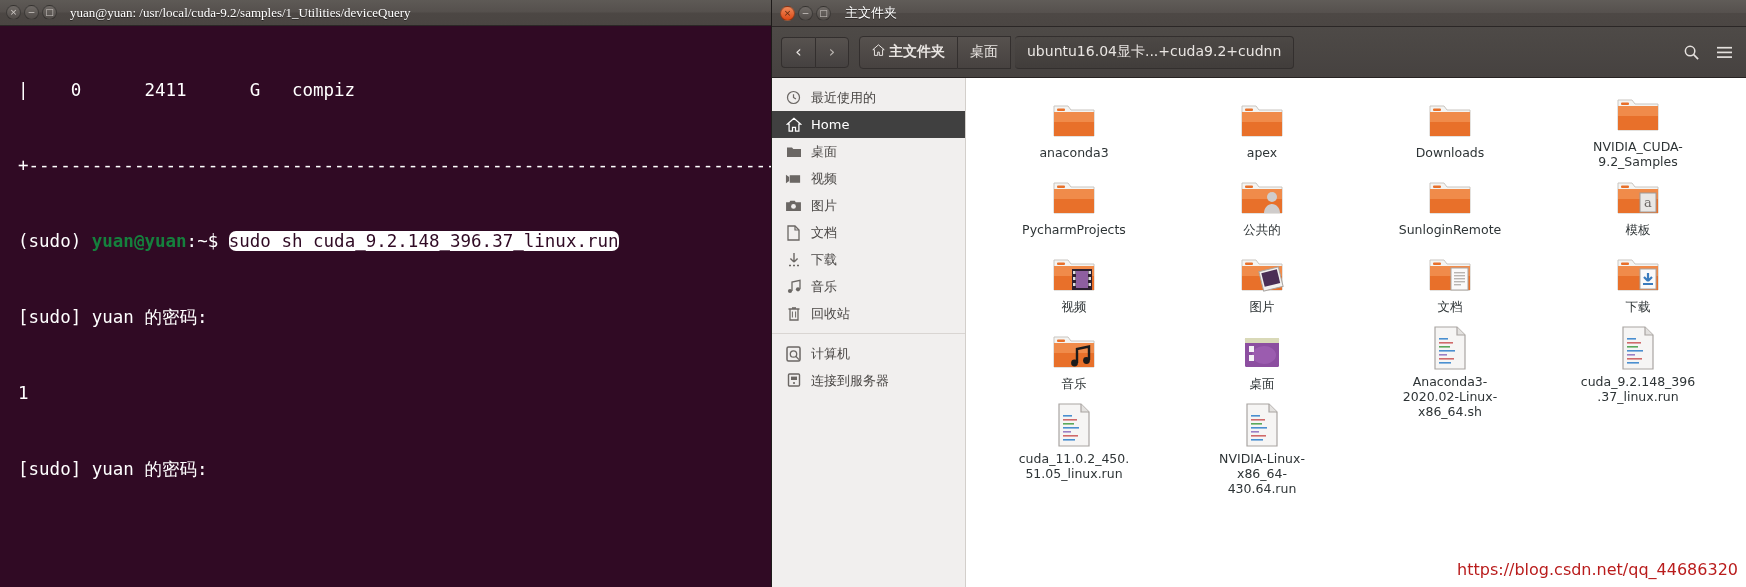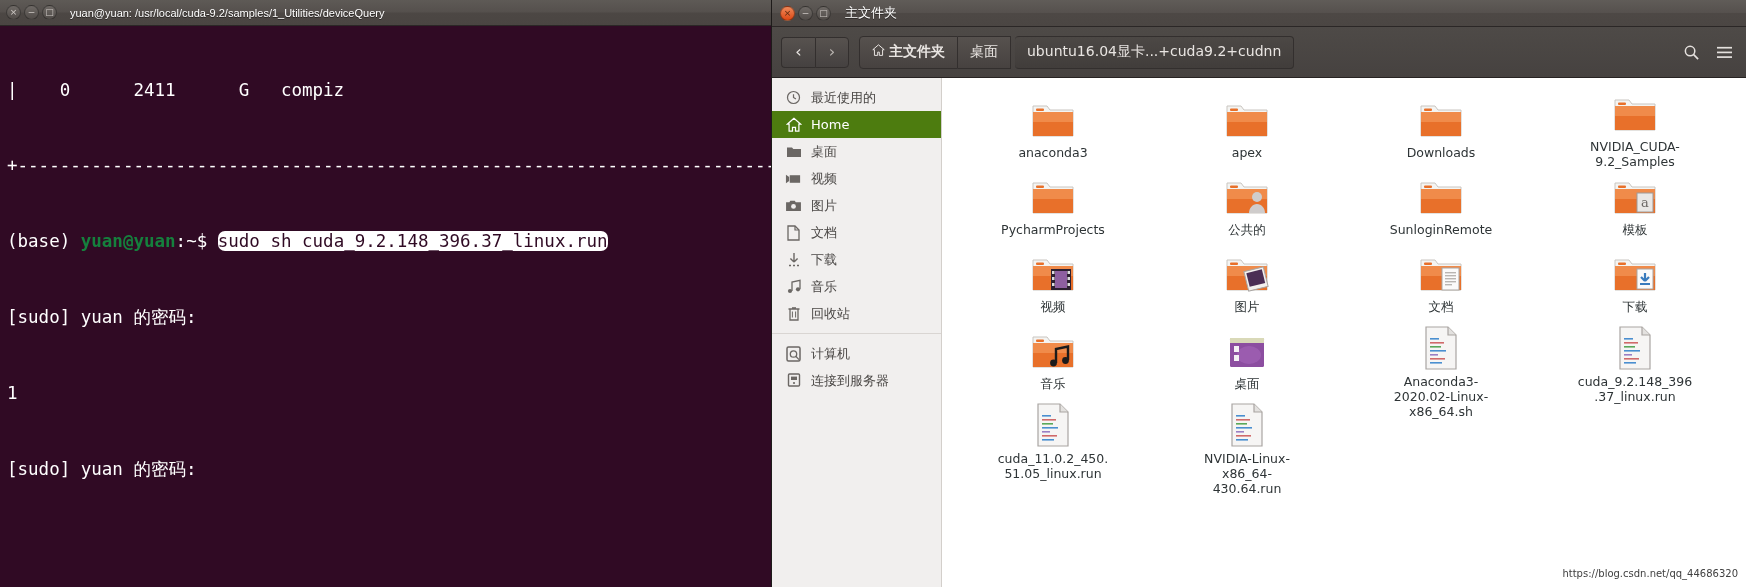--- a/index.html
+++ b/index.html
@@ -29,36 +29,36 @@
     width: 15px; height: 15px; border-radius: 50%;
     margin-right: 3px;
     display: flex; align-items: center; justify-content: center;
     font-size: 9px; line-height: 1;
     color: #3a3533;
     border: 1px solid rgba(0,0,0,.35);
   }
   .win-ctl.grey { background: linear-gradient(to bottom,#6f6a66,#504b48); color:#cfcac6; }
   .win-ctl.orange { background: linear-gradient(to bottom,#f0895a,#dd4814); color:#5a2a10; }
   #terminal-title {
-    color: #ffffff; font-size: 11px;
-    font-family: Liberation Sans, sans-serif;
+    color: #ffffff; font-size: 13px;
+    font-family: Liberation Serif, serif;
     margin-left: 10px; font-weight: 400;
     text-shadow: 0 1px 0 rgba(0,0,0,.5);
     white-space: nowrap;
   }
   #terminal-body {
     padding: 1px 0 0 0;
     font-family: "DejaVu Sans Mono", "Liberation Mono", monospace;
     font-size: 17.5px;
     line-height: 25.3px;
     color: #ffffff;
     white-space: pre;
     letter-spacing: 0px;
   }
-  .tline { height: 25.3px; padding-left: 7px; }
+  .tline { height: 25.3px; padding-left: 18px; }
   .t-green { color: #15803d; font-weight: bold; }
   .t-white { color: #ffffff; }
   .t-hl { background: #ffffff; color: #300a24; border-radius: 7px; }
 
   
   #filemanager-window {
     position: absolute; left: 771px; top: 0;
     width: 975px; height: 587px;
     background: #f1efee;
     overflow: hidden;
@@ -108,30 +108,30 @@
   .crumb.sep-gap { margin-left: 4px; border-radius: 4px; }
   .home-glyph { font-size: 13px; }
 
   #fm-toolbar-right { margin-left: auto; display: flex; align-items: center; gap: 16px; padding-right: 4px;}
   .tb-icon { color: #e5e1de; font-size: 17px; display:flex; align-items:center; }
 
   #fm-body { display: flex; height: 509px; }
 
   
   #fm-sidebar {
-    width: 170px; background: #f1efee;
+    width: 194px; background: #f1efee;
     border-right: 1px solid #d3cfcb;
     padding-top: 6px; flex-shrink: 0;
   }
   .side-item {
     height: 27px; display: flex; align-items: center;
     padding-left: 13px; gap: 9px;
     font-size: 13px; color: #4a4745;
   }
-  .side-item.active { background: #4d7c0f; color: #ffffff; }
+  .side-item.active { background: #404040; color: #ffffff; }
   .side-item.active .side-ico { color: #ffffff; }
   .side-ico {
     width: 17px; height: 17px; flex-shrink: 0;
     display: flex; align-items: center; justify-content: center;
     color: #6b6764; font-size: 13px;
   }
   .side-ico svg { display: block; }
   .side-sep { height: 1px; background: #d9d5d2; margin: 6px 0 6px 0; }
   .side-label { white-space: nowrap; overflow: hidden; }
   .eject-btn {
@@ -161,21 +161,21 @@
   }
   .file-ico { width: 48px; height: 48px; display:flex; align-items:flex-end; justify-content:center; }
   .file-name {
     margin-top: 3px;
     font-size: 12.5px; color: #2e3436;
     text-align: center; line-height: 15px;
     max-width: 118px; word-break: break-word;
   }
   #watermark {
     position: absolute; right: 8px; bottom: 8px;
-    font-size: 10px; color: #404040;
+    font-size: 16px; color: #b91c1c;
     font-family: "DejaVu Sans", "Liberation Sans", sans-serif;
     margin-top: 44px;
   }
 </style>
 </head>
 <body>
 
 <div id="root">
 
   <div id="terminal-window">
@@ -188,21 +188,21 @@
         </div>
       <div class="win-ctl grey">
           <span>□</span>
         </div>
       <div id="terminal-title">yuan@yuan: /usr/local/cuda-9.2/samples/1_Utilities/deviceQuery</div>
     </div>
 
     <div id="terminal-body">
       <div class="tline">|    0      2411      G   compiz</div>
       <div class="tline">+-----------------------------------------------------------------------------</div>
-      <div class="tline"><span class="t-white">(base) </span><span class="t-green">yuan@yuan</span><span class="t-white">:~$ </span><span class="t-hl">sudo sh cuda_9.2.148_396.37_linux.run</span></div>
+      <div class="tline"><span class="t-white">(sudo) </span><span class="t-green">yuan@yuan</span><span class="t-white">:~$ </span><span class="t-hl">sudo sh cuda_9.2.148_396.37_linux.run</span></div>
       <div class="tline">[sudo] yuan 的密码:</div>
       <div class="tline">1</div>
       <div class="tline">[sudo] yuan 的密码:</div>
       
       
       
       
       
       
       

